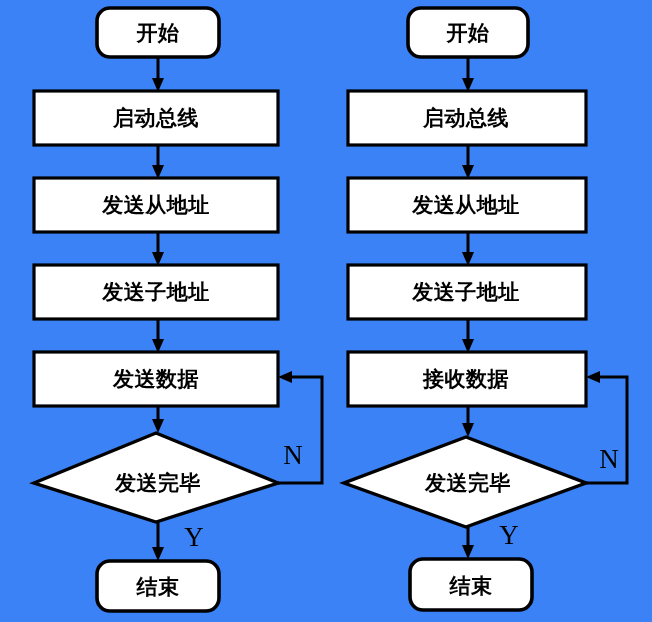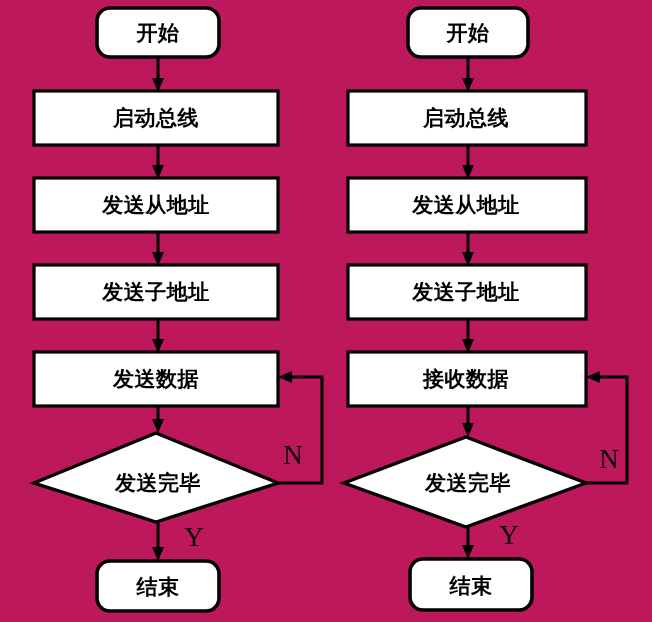--- a/index.html
+++ b/index.html
@@ -10,21 +10,21 @@
   body {
     width: 652px;
     height: 622px;
     font-family: "Liberation Sans", sans-serif;
     overflow: hidden;
   }
   #diagram-root {
     position: relative;
     width: 652px;
     height: 622px;
-    background: #be185d;
+    background: #3b82f6;
   }
   svg.flow-canvas {
     position: absolute;
     left: 0;
     top: 0;
     width: 652px;
     height: 622px;
     display: block;
   }
   .node-shape {

